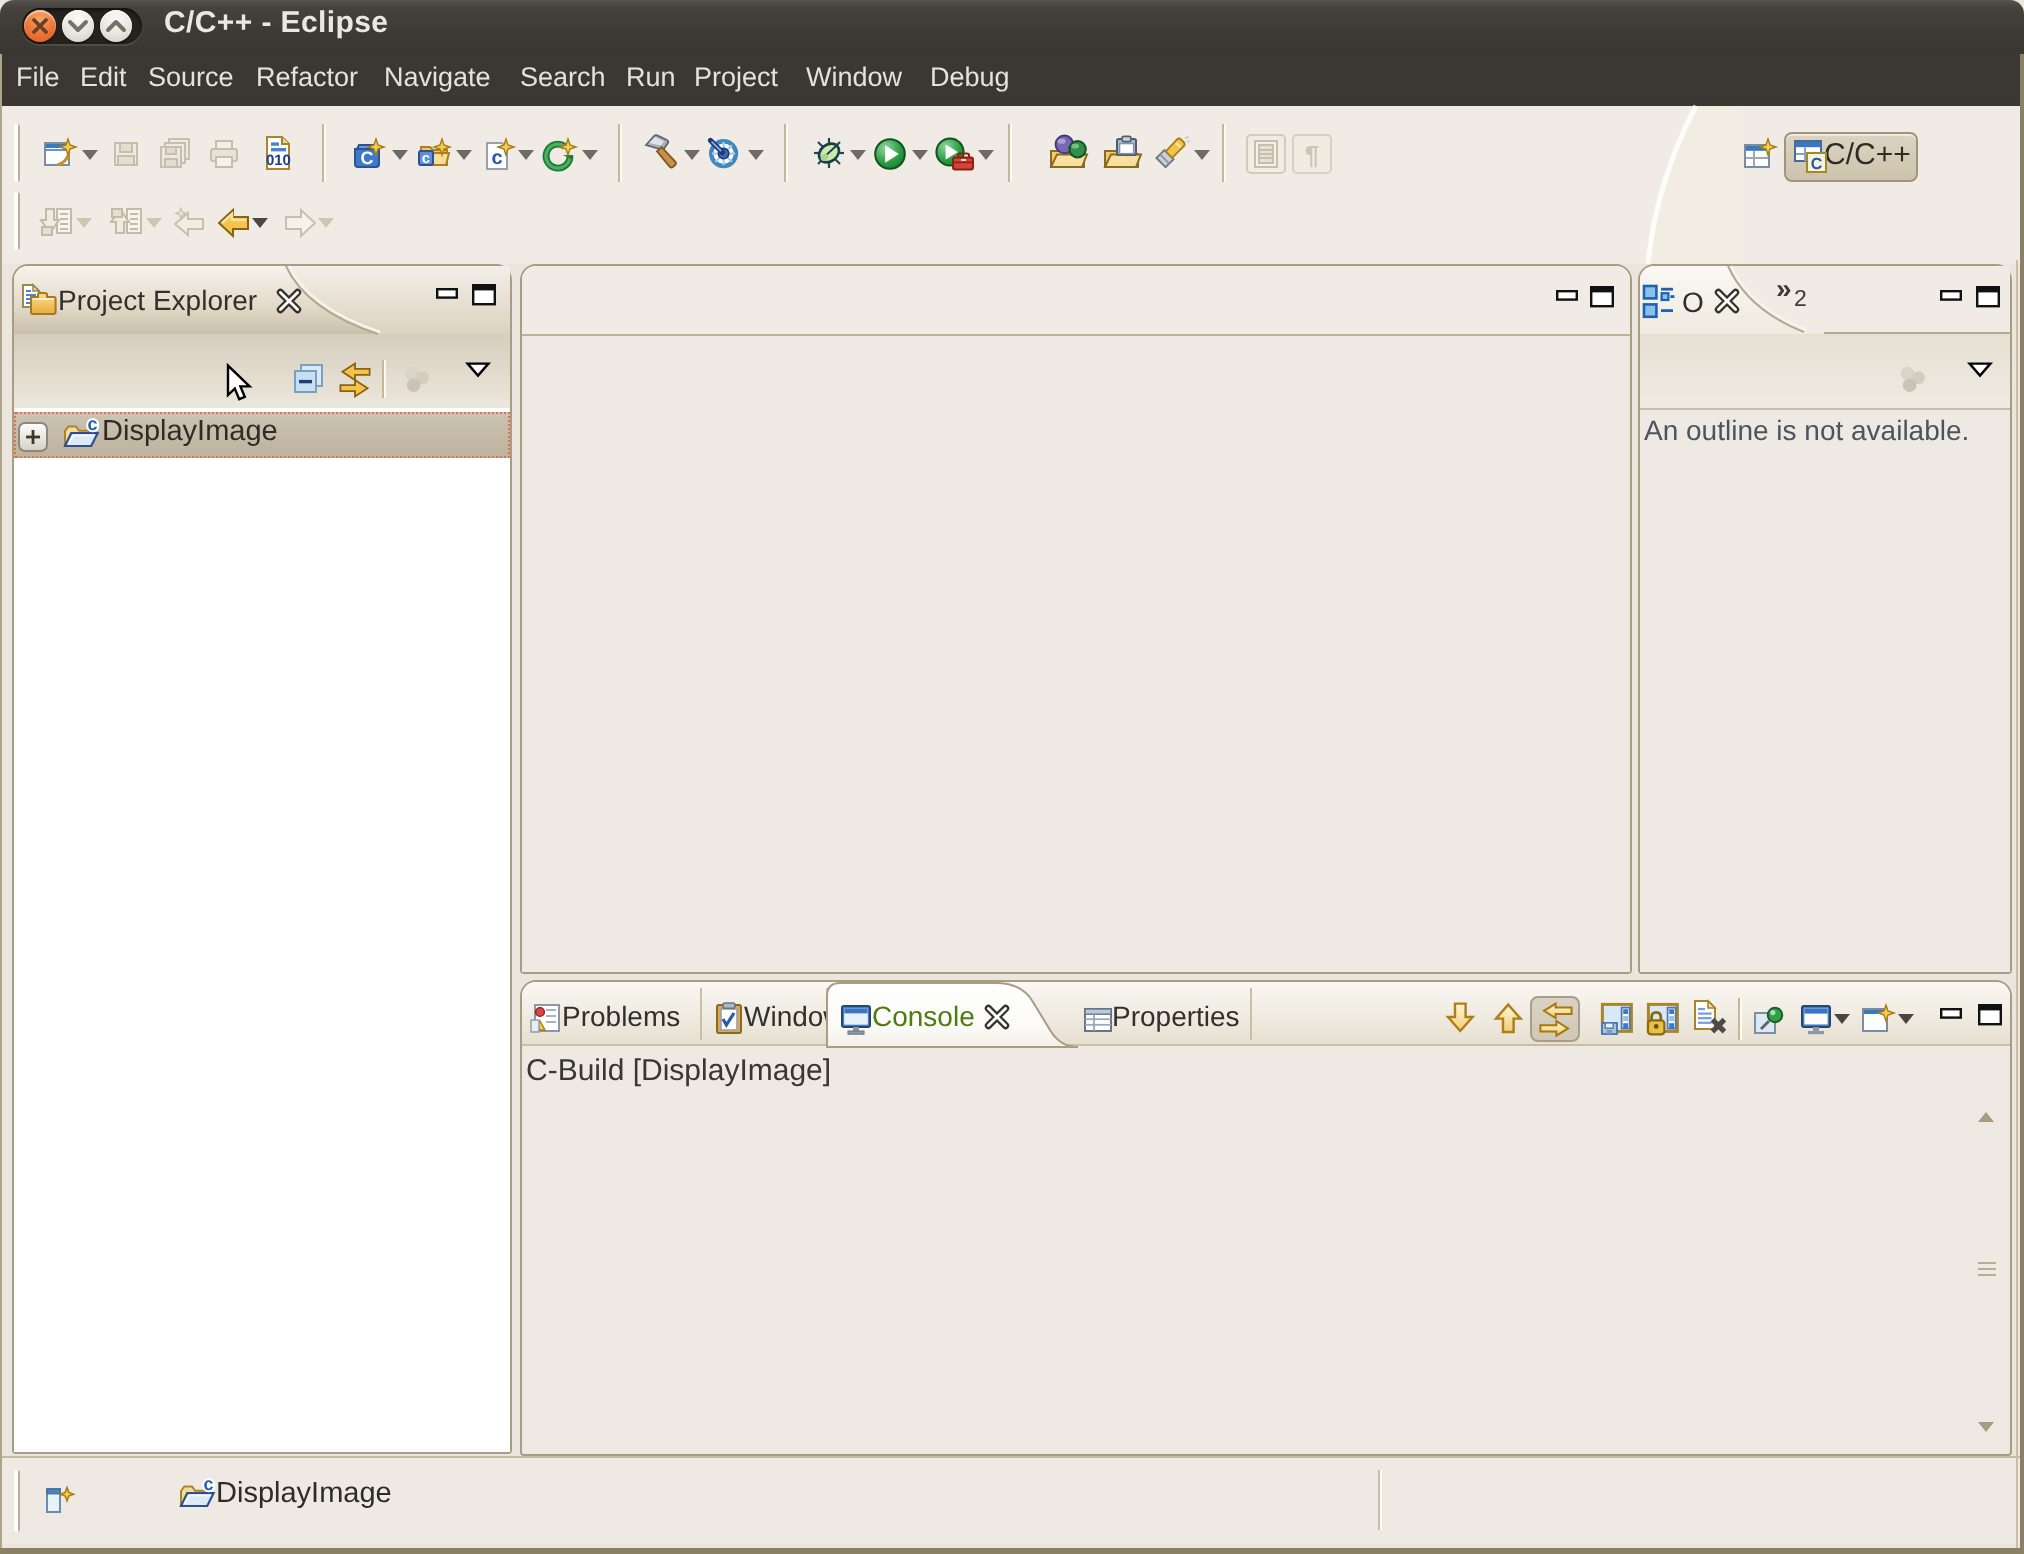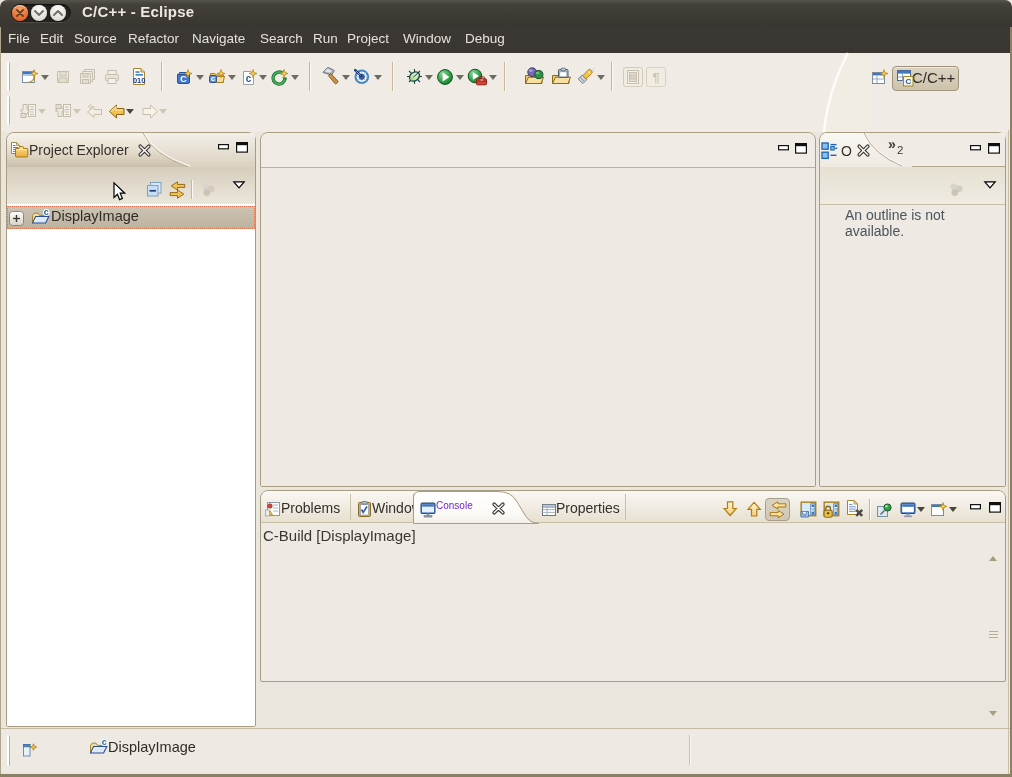--- a/index.html
+++ b/index.html
@@ -36,21 +36,21 @@
 
 #persp-btn { left:892px; top:13px; width:67px; height:25px; border:1px solid #A0957C; border-radius:4px;
   background:linear-gradient(#DCD4C3,#CDC3AC); box-shadow:inset 0 1px 0 rgba(255,255,255,.5); }
 #persp-label { left:912px; top:16px; font-size:15px; color:#2E2B25; }
 
 
 .panel { position:absolute; border:1px solid #A89D82; border-radius:8px 8px 2px 2px; background:#EEE9E2; }
 #explorer { left:6px; top:132px; width:250px; height:595px; }
 #editor   { left:260px; top:132px; width:556px; height:355px; }
 #outline  { left:819px; top:132px; width:187px; height:355px; }
-#console  { left:260px; top:490px; width:746px; height:192px; }
+#console  { left:260px; top:490px; width:746px; height:238px; }
 .ptxt { position:absolute; font-size:14px; color:#33302B; }
 
 
 .vtb { position:absolute; left:0; right:0; top:34px; height:37px;
   background:linear-gradient(#D6CDBD,#ECE7DC); }
 
 #ex-head { position:absolute; left:0; top:0; right:0; height:34px; border-radius:7px 7px 0 0;
   background:linear-gradient(#F7F3EC 0%, #E2D9C8 60%, #C9BFAC 100%); }
 #ed-head { position:absolute; left:0; top:0; right:0; height:35px; border-radius:7px 7px 0 0;
   background:#F0ECE5; border-bottom:1px solid #BDB297; }
@@ -133,21 +133,21 @@
 <div id="editor" class="panel">
   <div id="ed-head"></div>
   <div id="ed-body"></div>
 </div>
 
 <div id="outline" class="panel">
   <div id="ol-head"></div>
   <div class="ptxt" style="left:21px; top:10px;">O</div>
   <div class="vtb" id="ol-vtb" style="background:linear-gradient(#E6E0D2,#EFEBE2);"></div>
   <div id="ol-body">
-      <div class="ptxt" style="left:2px; top:2px; font-size:14px; color:#4A5560;margin-left:23px;">An outline is not available.</div>
+      <div class="ptxt" style="left:2px; top:2px; font-size:14px; color:#4A5560;">An outline is not available.</div>
     </div>
 </div>
 
 <div id="console" class="panel">
   <div id="co-tabs">
     <div class="ptxt" style="left:20px; top:9px;">Problems</div>
     <div class="ptxt" style="left:111px; top:9px;">Window</div>
     <div class="ctabsep" style="left:89px;"></div>
     <div class="ctabsep" style="left:152px;"></div>
     <div class="ptxt" style="left:295px; top:9px;">Properties</div>
@@ -516,21 +516,21 @@
 <svg class="ic" style="left:413px;top:490px" width="127" height="34" viewBox="0 0 127 34">
   <defs>
       <linearGradient id="tabg" x1="0" y1="0" x2="0" y2="1">
         <stop offset="0" stop-color="#FFFFFF"></stop>
         <stop offset="0.7" stop-color="#FBFAF7"></stop>
         <stop offset="1" stop-color="#F3EFE7"></stop>
       </linearGradient>
     </defs>
   <path d="M0.5 33.5 V8 Q0.5 1.5 7 1.5 H85 Q98 1.5 103.5 11 L112 25 Q117 33.5 126 33.5 Z" fill="url(#tabg)" stroke="#A89D82"></path>
 </svg>
-<div class="abs" style="left:436px;top:500px;font-size:10px;color:#6d28d9;">Console</div>
+<div class="abs" style="left:436px;top:500px;font-size:14px;color:#4d7c0f;">Console</div>
 
 <svg class="ic" style="left:265px;top:502px" width="16" height="16" viewBox="0 0 16 16">
   <rect x="2.5" y="0.5" width="12" height="13" fill="#FFFFFF" stroke="#8C98A8"></rect>
   <g stroke="#A8B4C2" stroke-width="1">
       <line x1="8" y1="3" x2="13" y2="3"></line>
       <line x1="8" y1="6" x2="13" y2="6"></line>
       <line x1="8" y1="9" x2="13" y2="9"></line>
     </g>
   <circle cx="5" cy="4" r="2.2" fill="#D84840" stroke="#8E1E18" stroke-width="0.7"></circle>
   <path d="M5 8.5 L7.5 13 H2.5 Z" fill="#F2C84E" stroke="#A87E14" stroke-width="0.7"></path>

